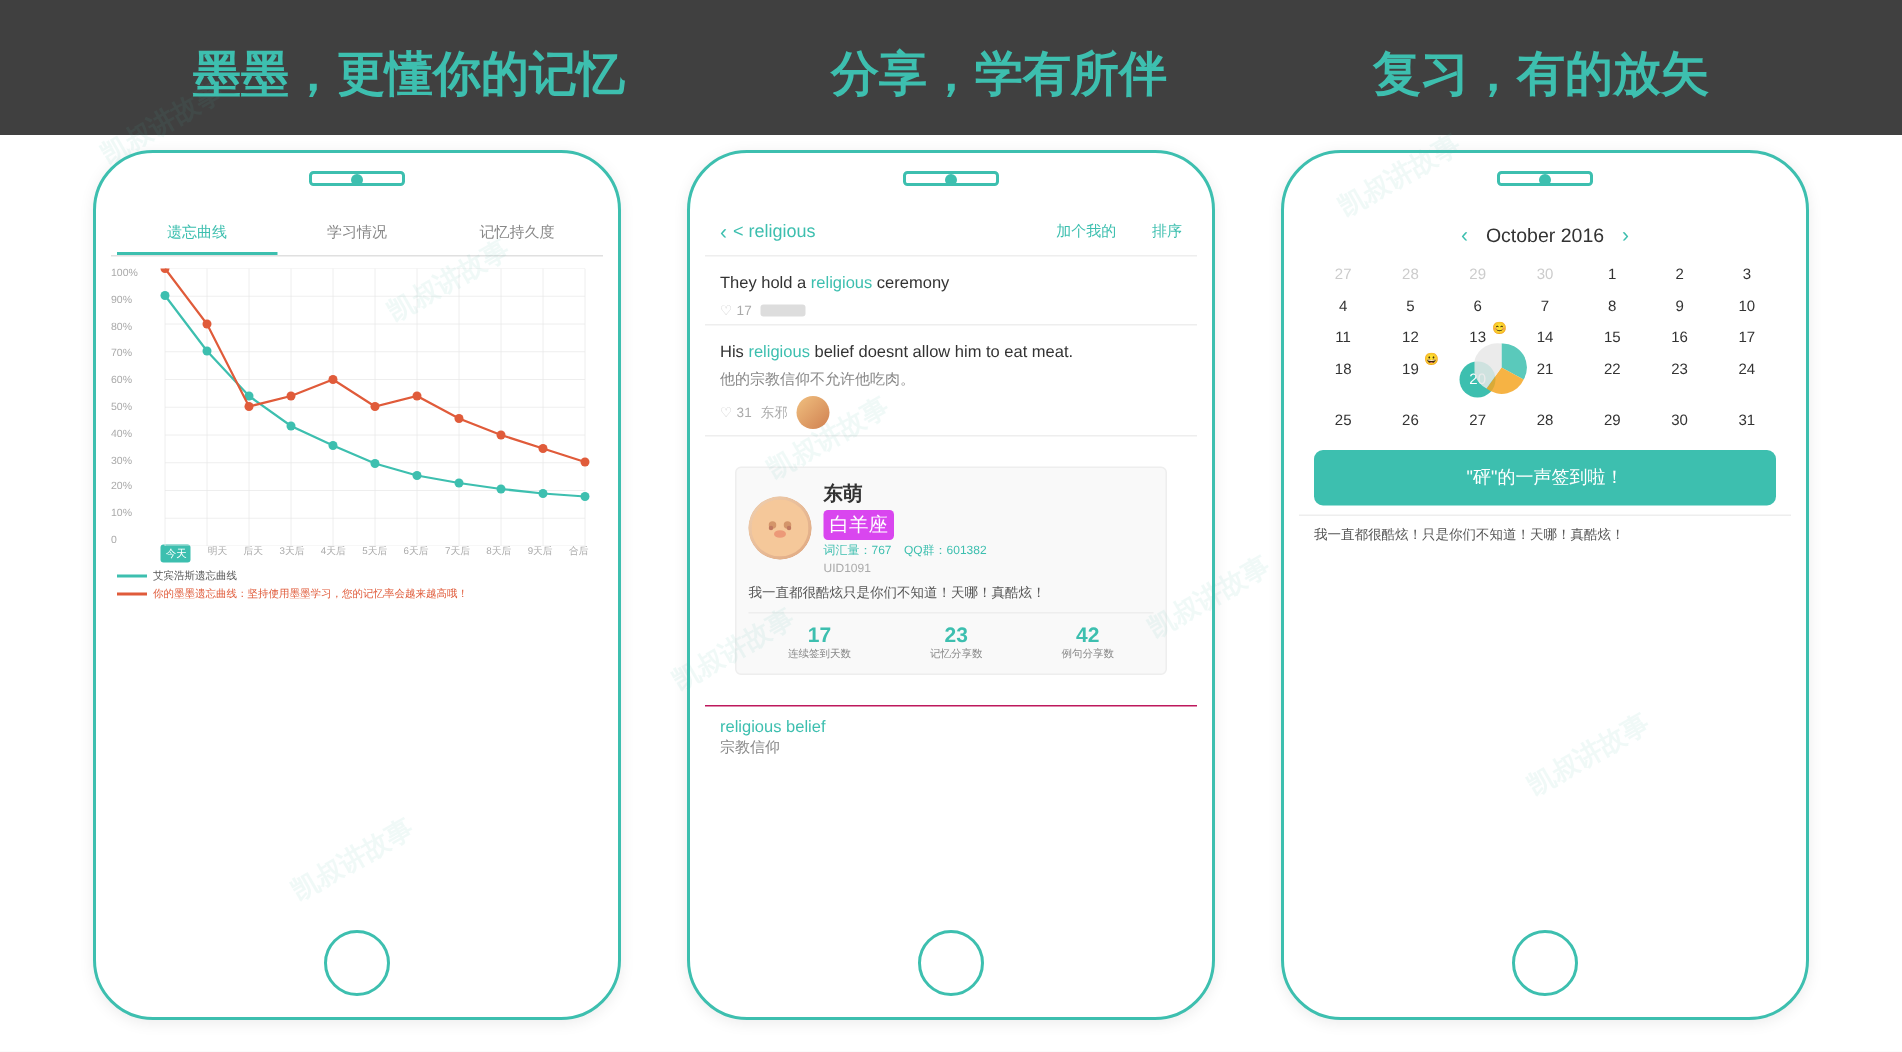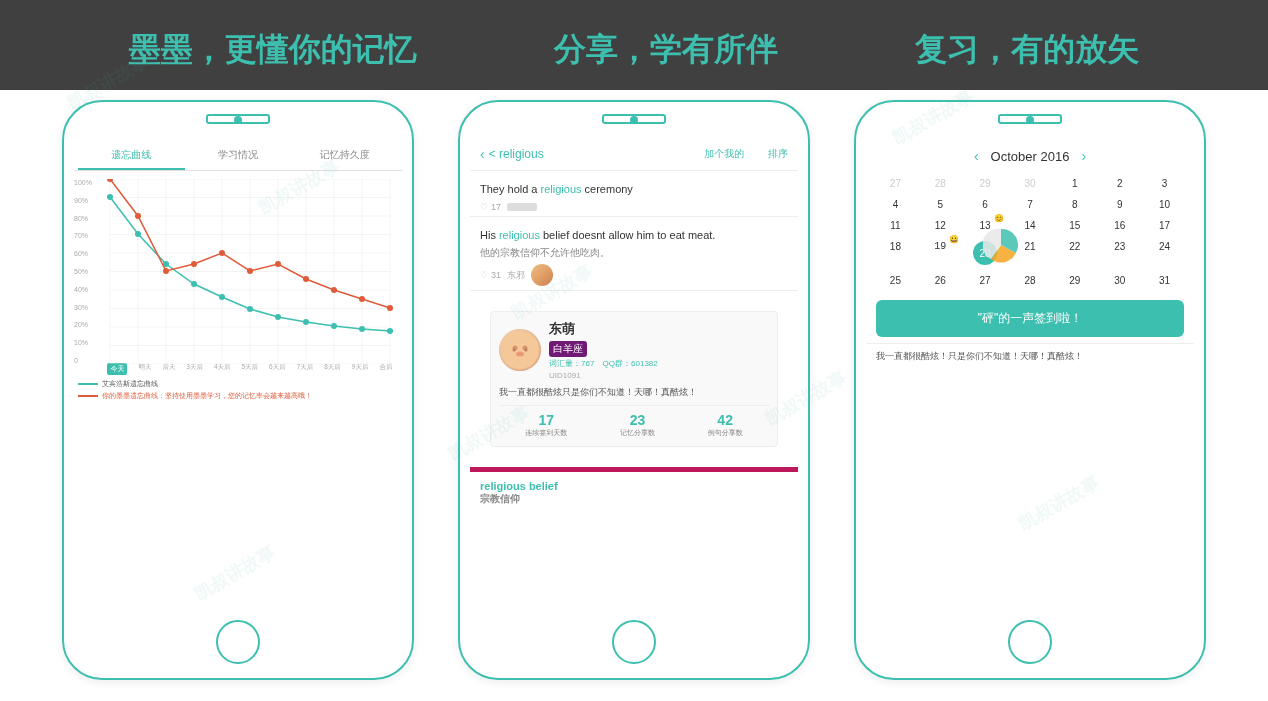--- a/index.html
+++ b/index.html
@@ -259,45 +259,44 @@
       width: 100%;
       height: 100%;
       background: linear-gradient(135deg, #f0d0b0, #e0a880);
       border-radius: 50%;
       display: flex;
       align-items: center;
       justify-content: center;
     }
     .p2-name { font-size: 13px; font-weight: bold; color: #333; }
     .p2-badge {
-      background: #701a75;
+      background: #d946ef;
       color: white;
-      font-size: 10px;
+      font-size: 13px;
       padding: 1px 4px;
       border-radius: 3px;
       margin-top: 2px;
       display: inline-block;
     }
     .p2-info { font-size: 8px; color: #3dbfaf; margin-top: 1px; }
     .p2-uid { font-size: 8px; color: #aaa; margin-top: 2px; }
     .p2-bio { font-size: 9px; color: #555; line-height: 1.4; margin-bottom: 6px; }
     .p2-stats {
       display: flex;
       justify-content: space-around;
       border-top: 1px solid #eee;
       padding-top: 6px;
     }
     .p2-stat { text-align: center; }
     .p2-stat-num { font-size: 14px; font-weight: bold; color: #3dbfaf; }
     .p2-stat-label { font-size: 7px; color: #888; }
 
     .p2-word-entry {
       padding: 8px 10px;
-      border-top: 5px solid #be185d;
-      font-weight: bold;
+      border-top: 1px solid #be185d;
     }
     .p2-word-en { font-size: 11px; color: #3dbfaf; }
     .p2-word-cn { font-size: 10px; color: #888; }
 
     
     .p3-cal-header {
       display: flex;
       align-items: center;
       justify-content: center;
       padding: 10px;
@@ -612,21 +611,21 @@
 
           <span class="p3-day">11</span>
           <span class="p3-day">12</span>
           <span class="p3-day has-emoji" style="position:relative;">13<span class="p3-day-emoji">😊</span></span>
           <span class="p3-day">14</span>
           <span class="p3-day">15</span>
           <span class="p3-day">16</span>
           <span class="p3-day">17</span>
 
           <span class="p3-day">18</span>
-          <span class="p3-day" style="position:relative;font-family:Liberation Mono, monospace;">19<span class="p3-day-emoji">😀</span></span>
+          <span class="p3-day" style="position:relative;">19<span class="p3-day-emoji">😀</span></span>
           <span class="p3-day" style="position:relative;">
             
             <span style="display:inline-flex;align-items:center;justify-content:center;width:24px;height:24px;background:#3dbfaf;border-radius:50%;color:white;font-size:10px;position:relative;">20</span>
             
             <svg style="position:absolute;top:-10px;right:-12px;width:36px;height:36px;" viewBox="0 0 36 36">
 
               <path d="M18,18 L18,2 A16,16 0 0,1 32.8,26 Z" fill="#3dbfaf" opacity="0.85"></path>
 
               <path d="M18,18 L32.8,26 A16,16 0 0,1 8,32 Z" fill="#f5a623" opacity="0.85"></path>
 

